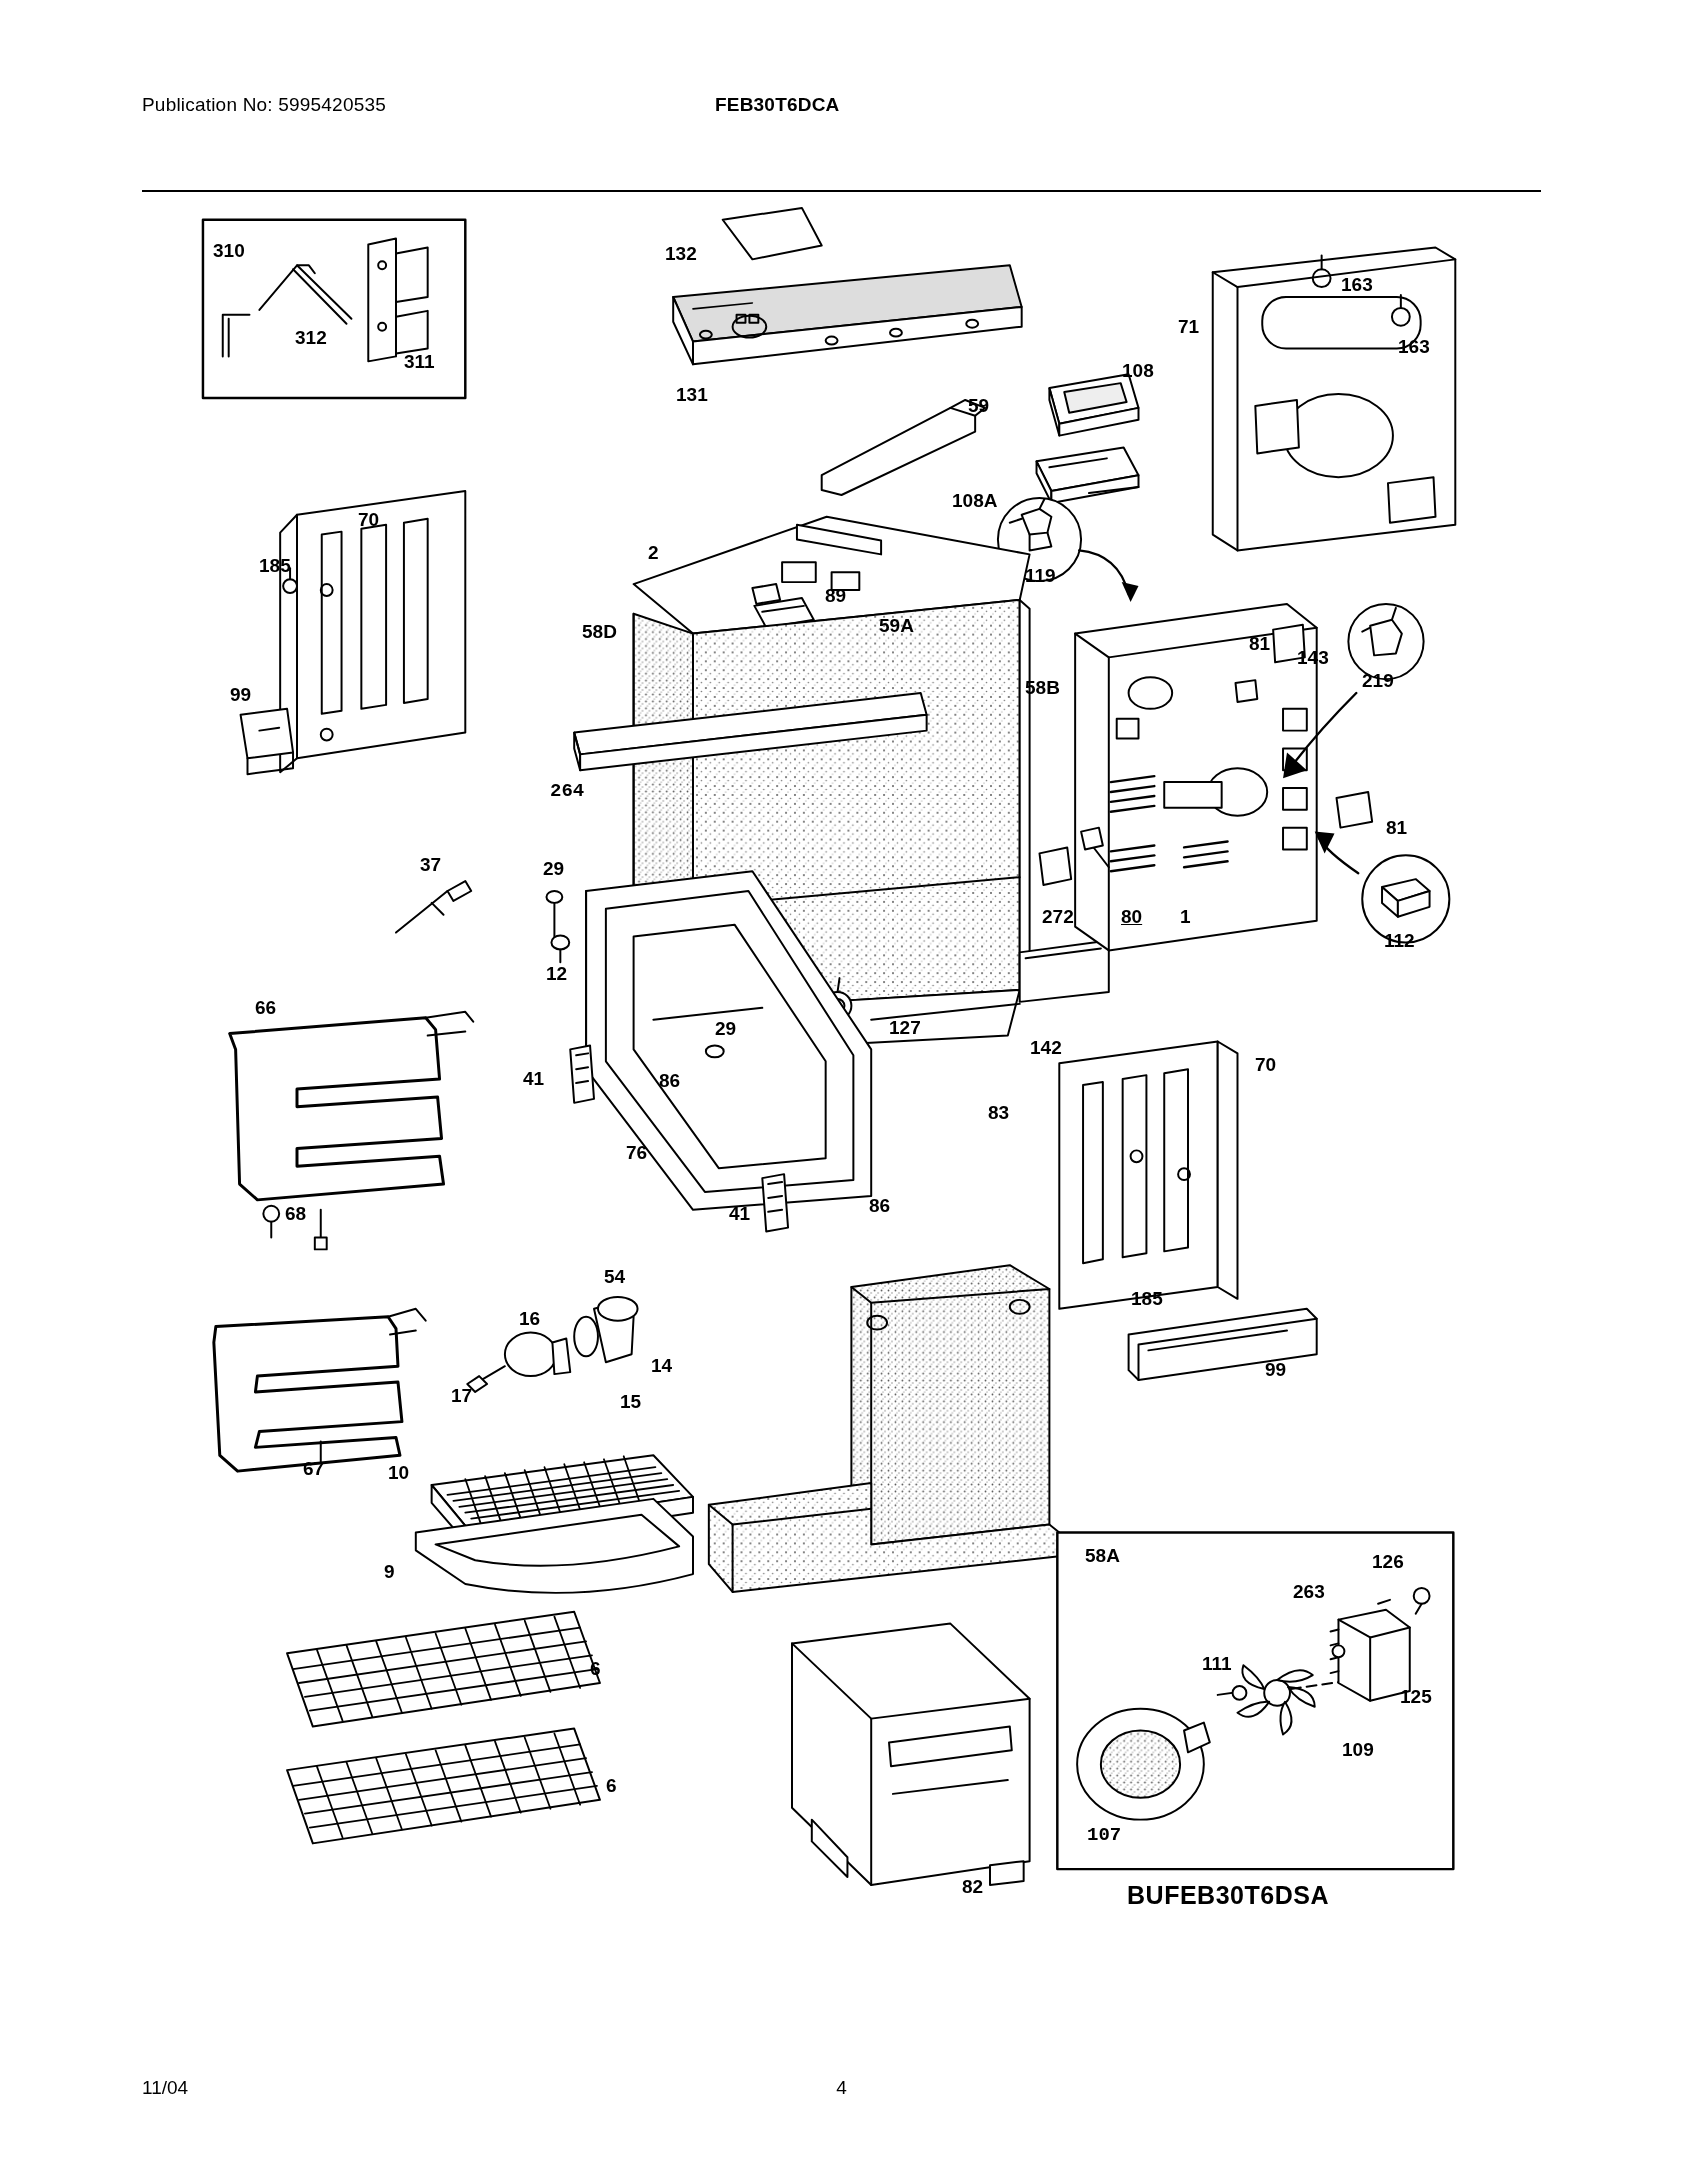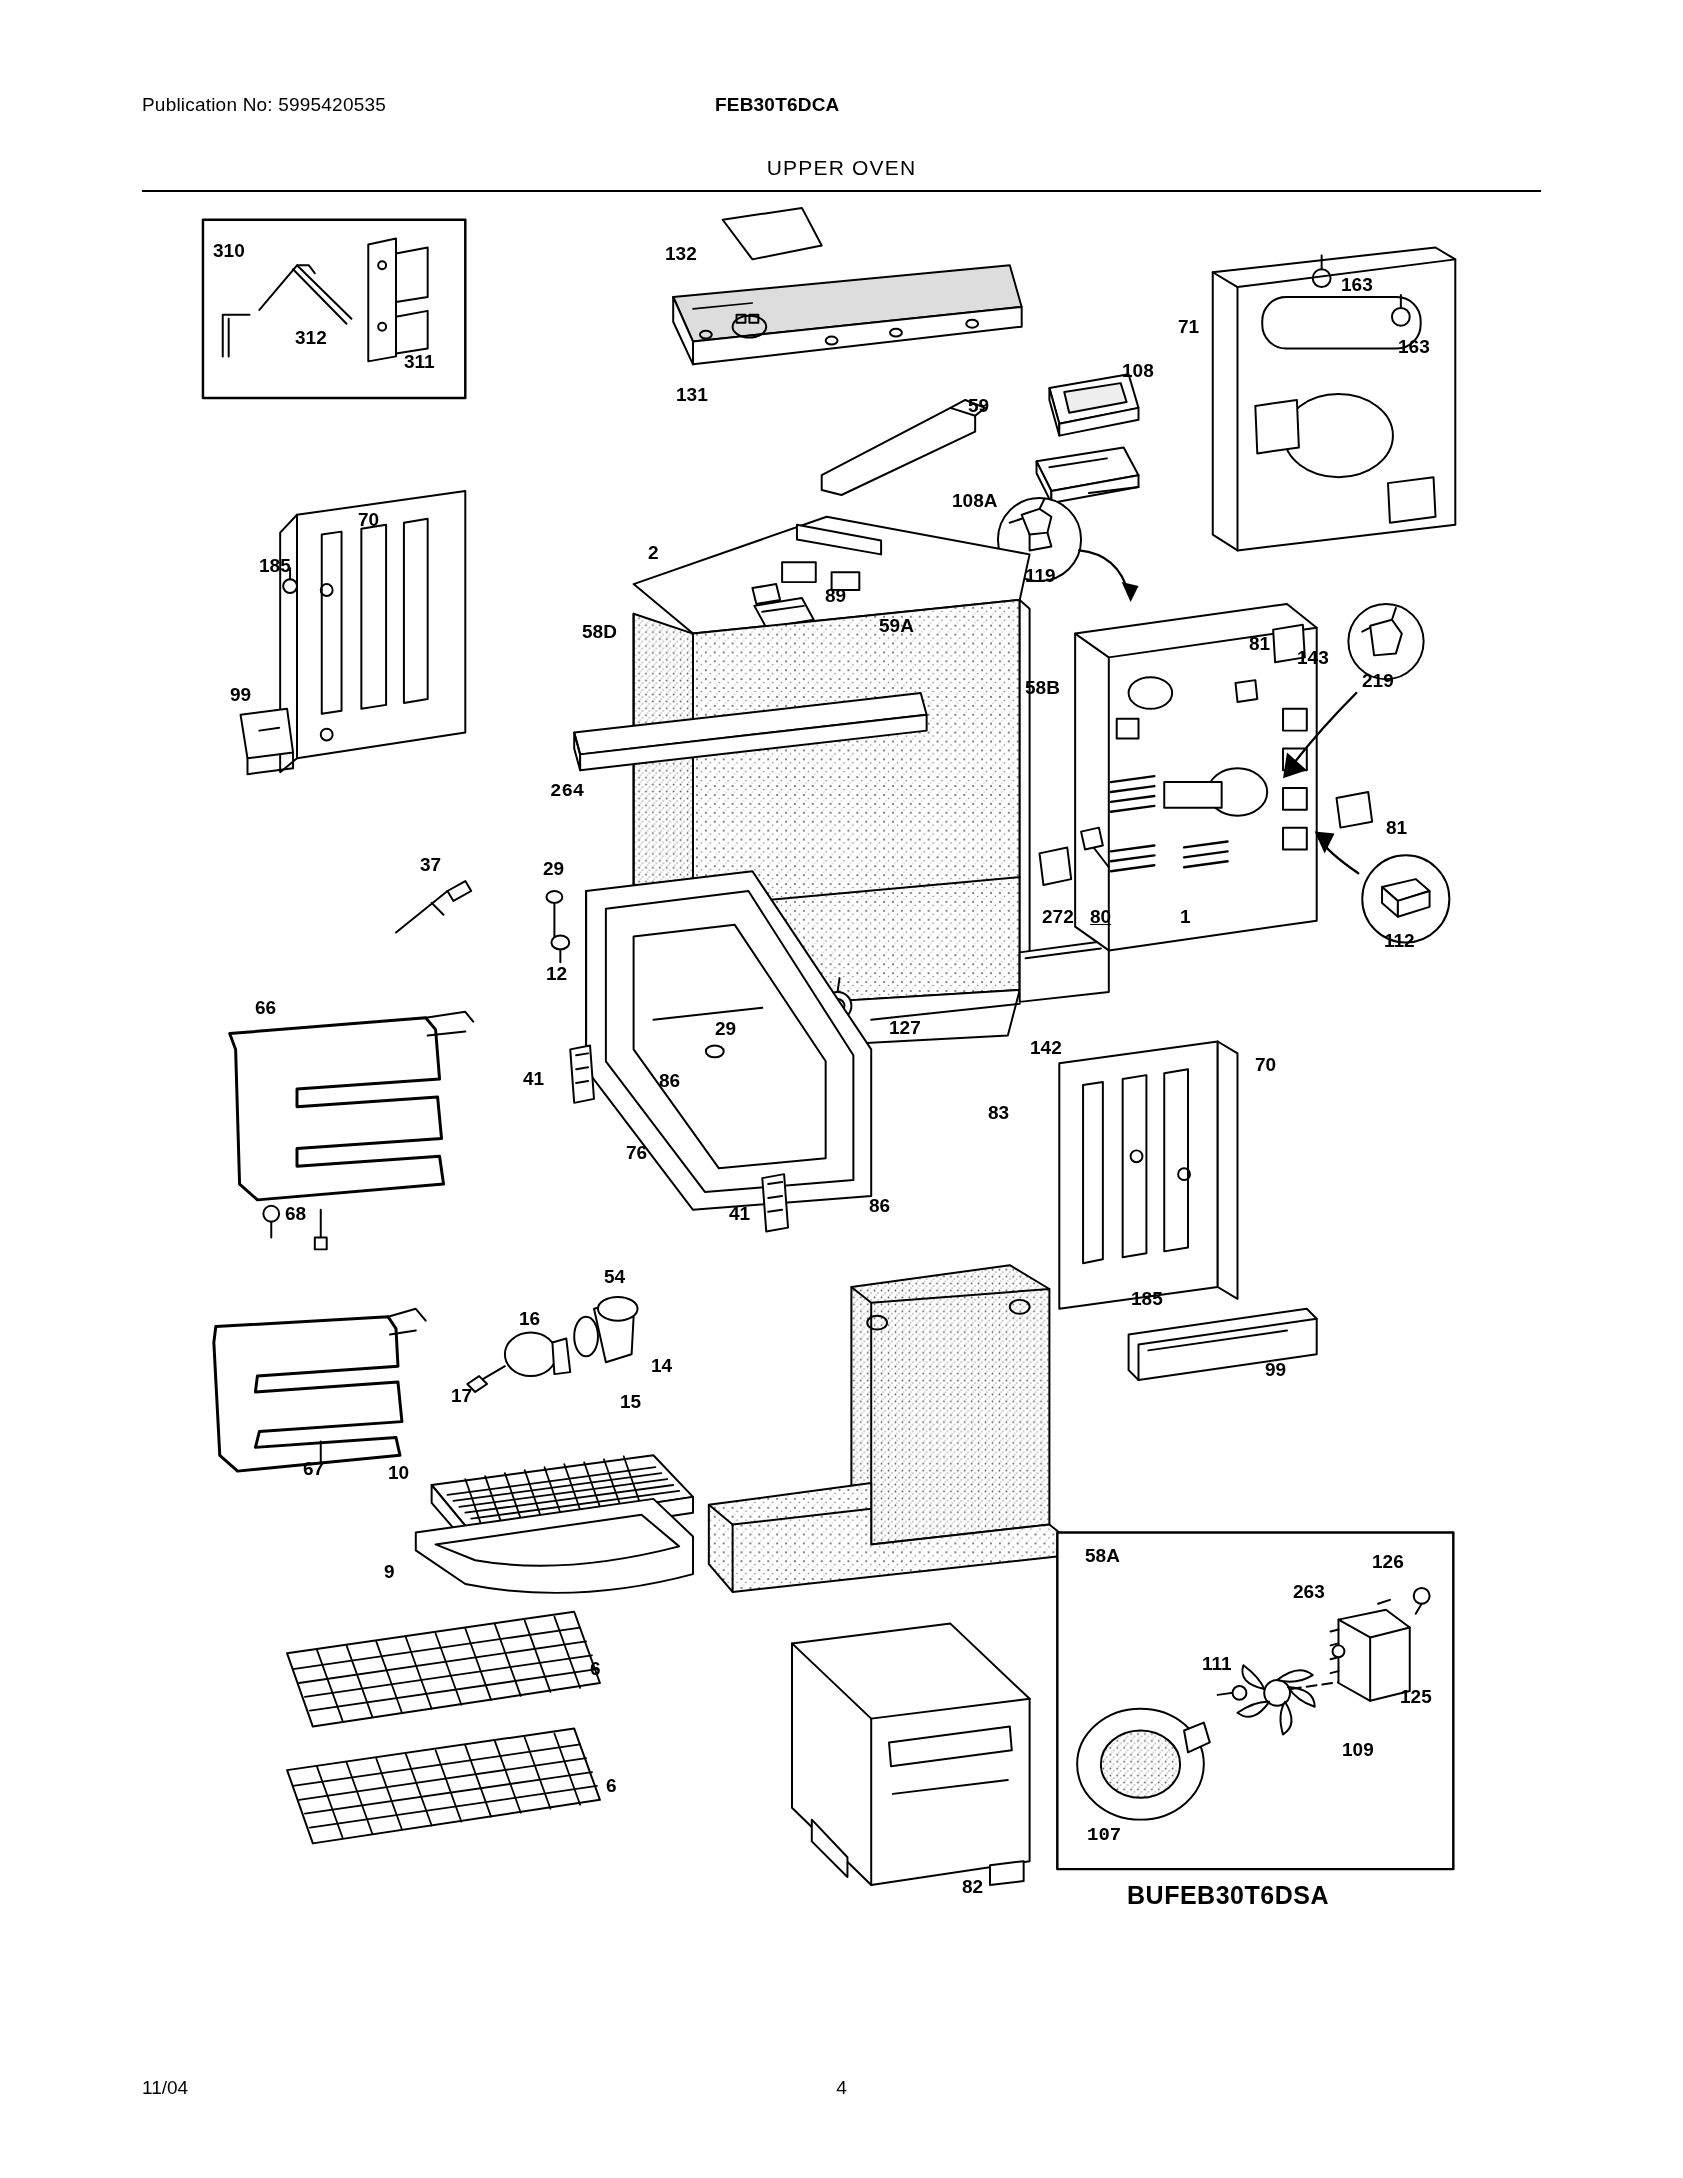--- a/index.html
+++ b/index.html
@@ -50,21 +50,20 @@
     font-size:25px;font-weight:bold;letter-spacing:0.5px;
   }
 </style>
 </head>
 <body>
 
 <div class="page">
 
   <div class="hdr-pub">Publication No: 5995420535</div>
   <div class="hdr-model">FEB30T6DCA</div>
-  <div class="hdr-title">UPPER OVEN</div>
   <div class="rule"></div>
 
   <div class="canvas">
   <svg class="art" viewBox="0 0 1700 2200">
     <defs>
       <pattern id="speck" width="7" height="7" patternUnits="userSpaceOnUse">
         <rect width="7" height="7" fill="#ffffff"></rect>
         <circle cx="1.5" cy="1.5" r="0.9" fill="#555"></circle>
         <circle cx="5" cy="4" r="0.7" fill="#777"></circle>
         <circle cx="3" cy="6" r="0.6" fill="#666"></circle>
@@ -419,21 +418,21 @@
     <div class="lbl" style="left:879px;top:616px;">59A</div>
     <div class="lbl" style="left:582px;top:622px;">58D</div>
     <div class="lbl" style="left:1025px;top:678px;">58B</div>
     <div class="lbl" style="left:1249px;top:634px;">81</div>
     <div class="lbl" style="left:1297px;top:648px;">143</div>
     <div class="lbl" style="left:1362px;top:671px;">219</div>
     <div class="lbl" style="left:1386px;top:818px;">81</div>
     <div class="lbl" style="left:1384px;top:931px;">112</div>
     <div class="lbl" style="left:550px;top:782px;font-family:Liberation Mono, monospace;">264</div>
     <div class="lbl" style="left:1042px;top:907px;">272</div>
-    <div class="lbl" style="left:1090px;top:907px;text-decoration:underline;">80</div>
+    <div class="lbl" style="left:1121px;top:907px;text-decoration:underline;">80</div>
     <div class="lbl" style="left:1180px;top:907px;">1</div>
     <div class="lbl" style="left:420px;top:855px;">37</div>
     <div class="lbl" style="left:543px;top:859px;">29</div>
     <div class="lbl" style="left:546px;top:964px;">12</div>
     <div class="lbl" style="left:255px;top:998px;">66</div>
     <div class="lbl" style="left:715px;top:1019px;">29</div>
     <div class="lbl" style="left:889px;top:1018px;">127</div>
     <div class="lbl" style="left:1030px;top:1038px;">142</div>
     <div class="lbl" style="left:988px;top:1103px;">83</div>
     <div class="lbl" style="left:523px;top:1069px;">41</div>

